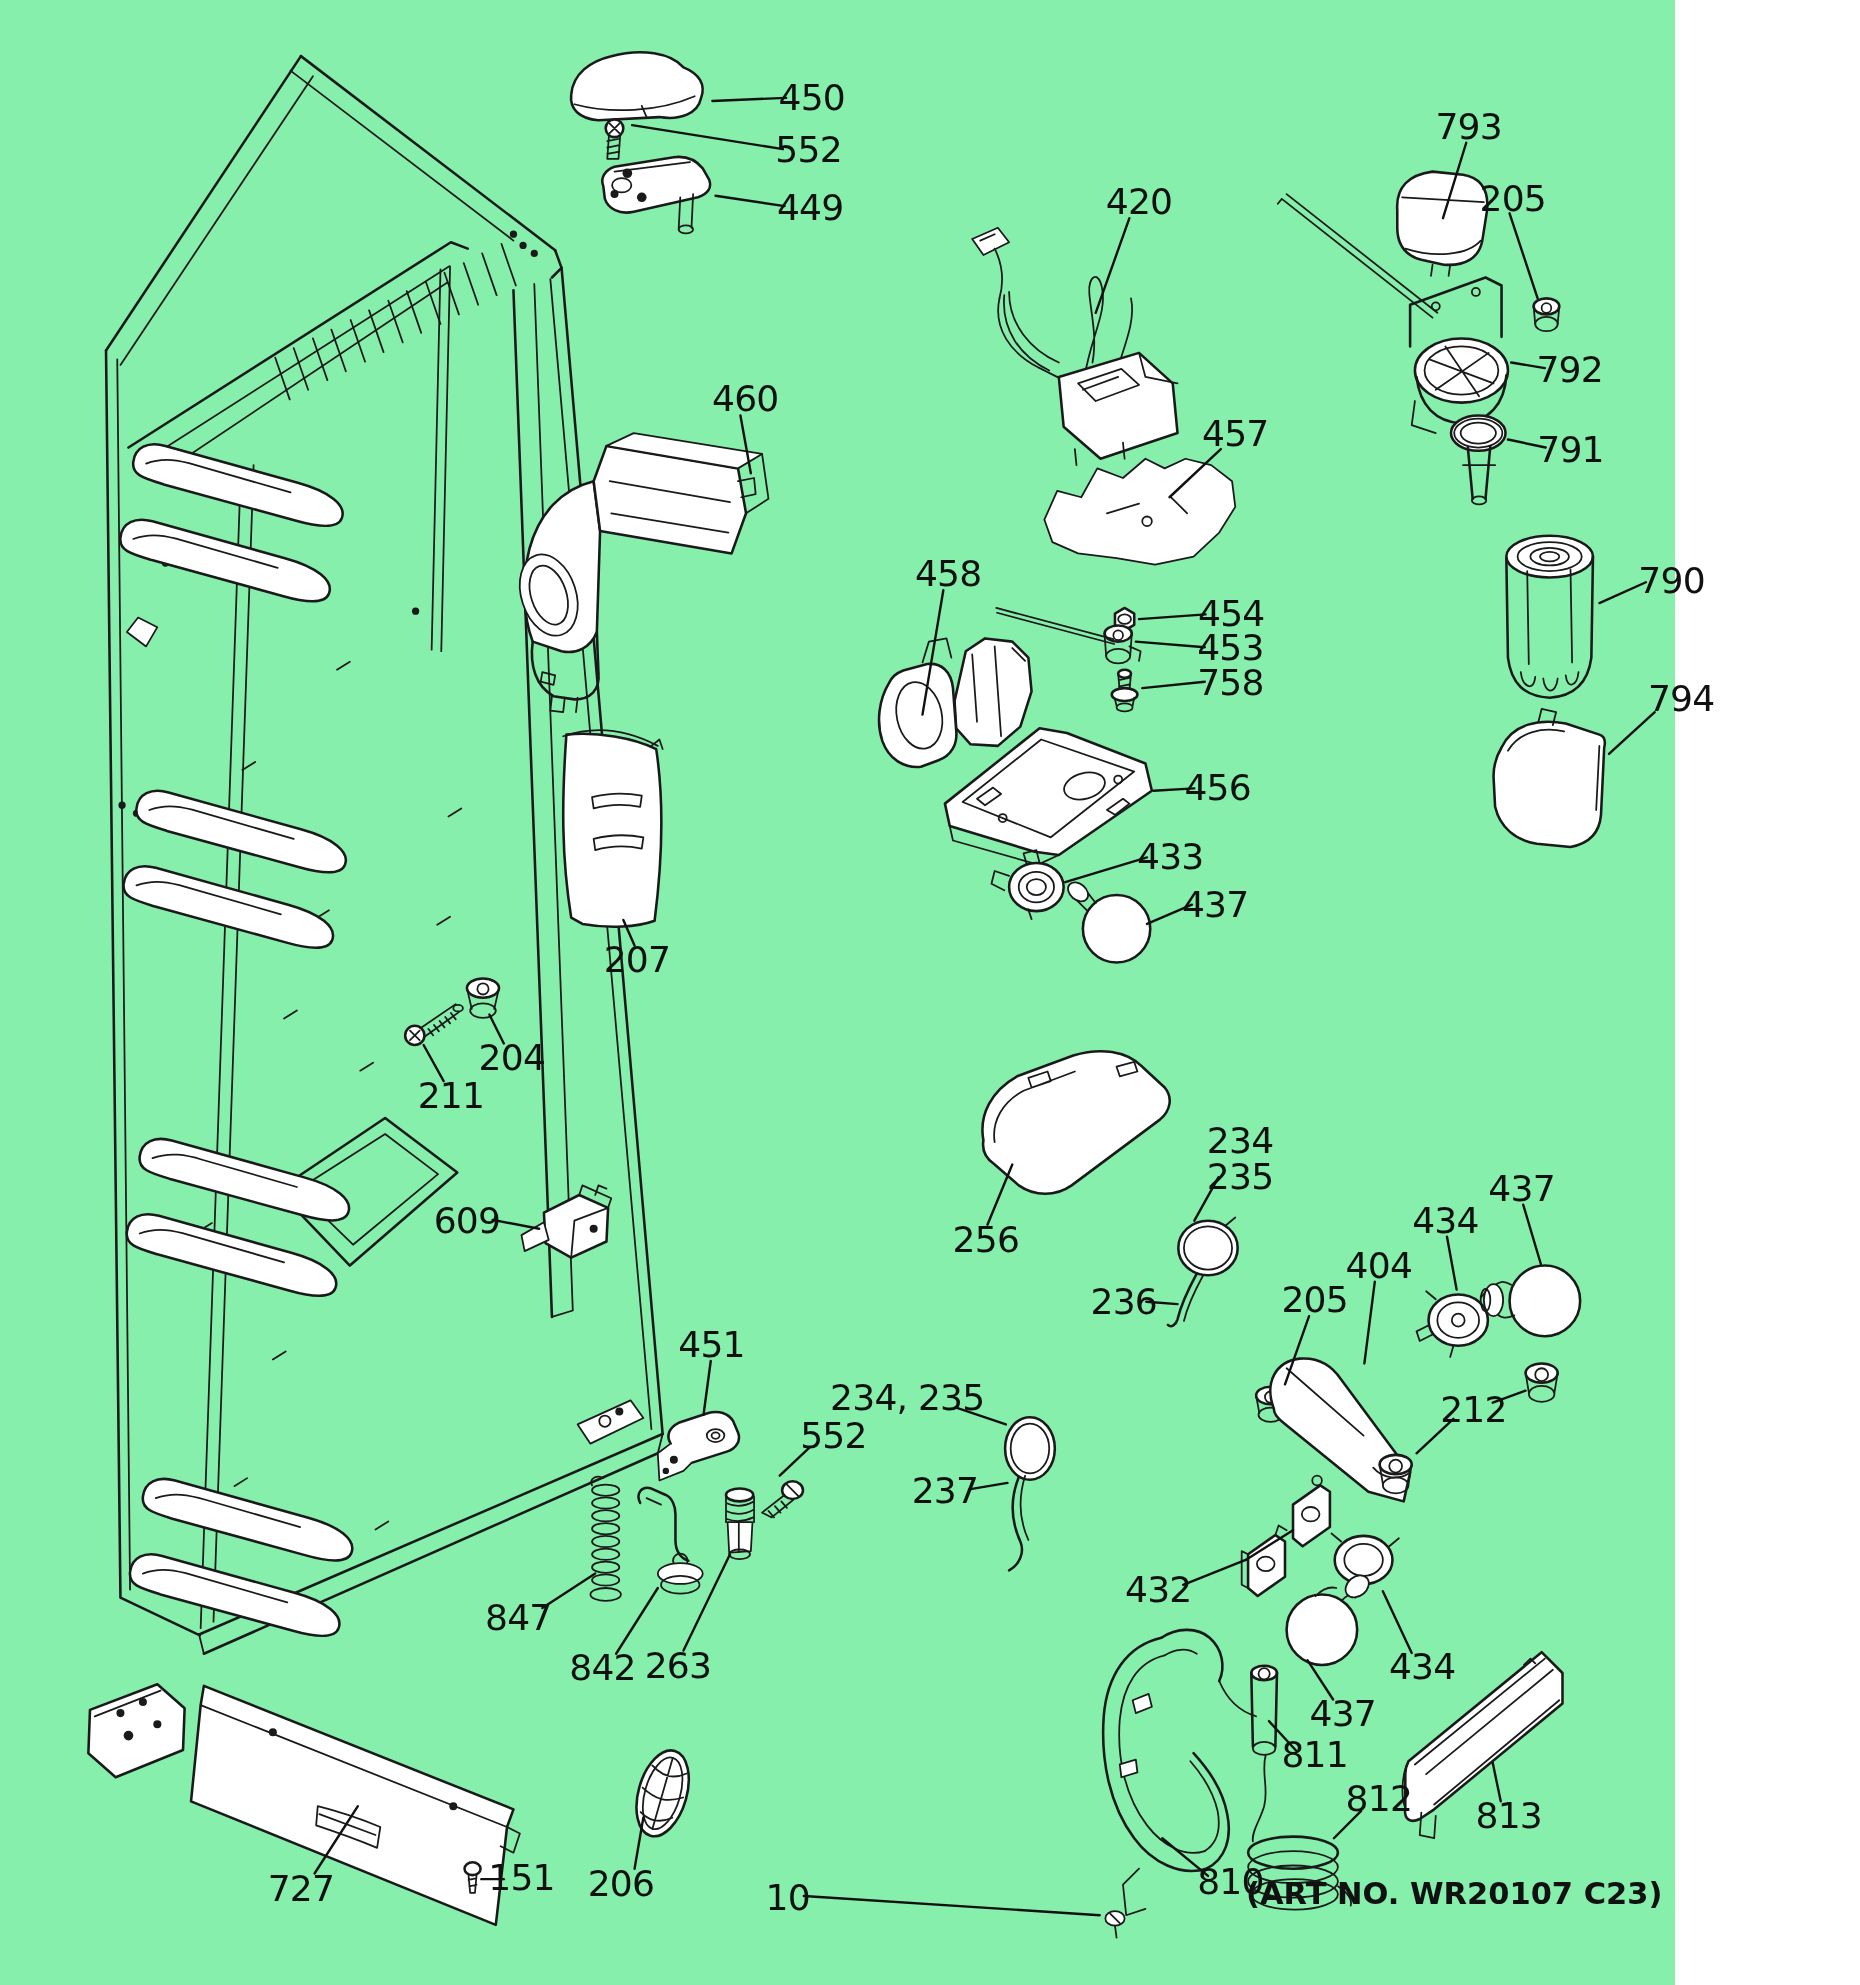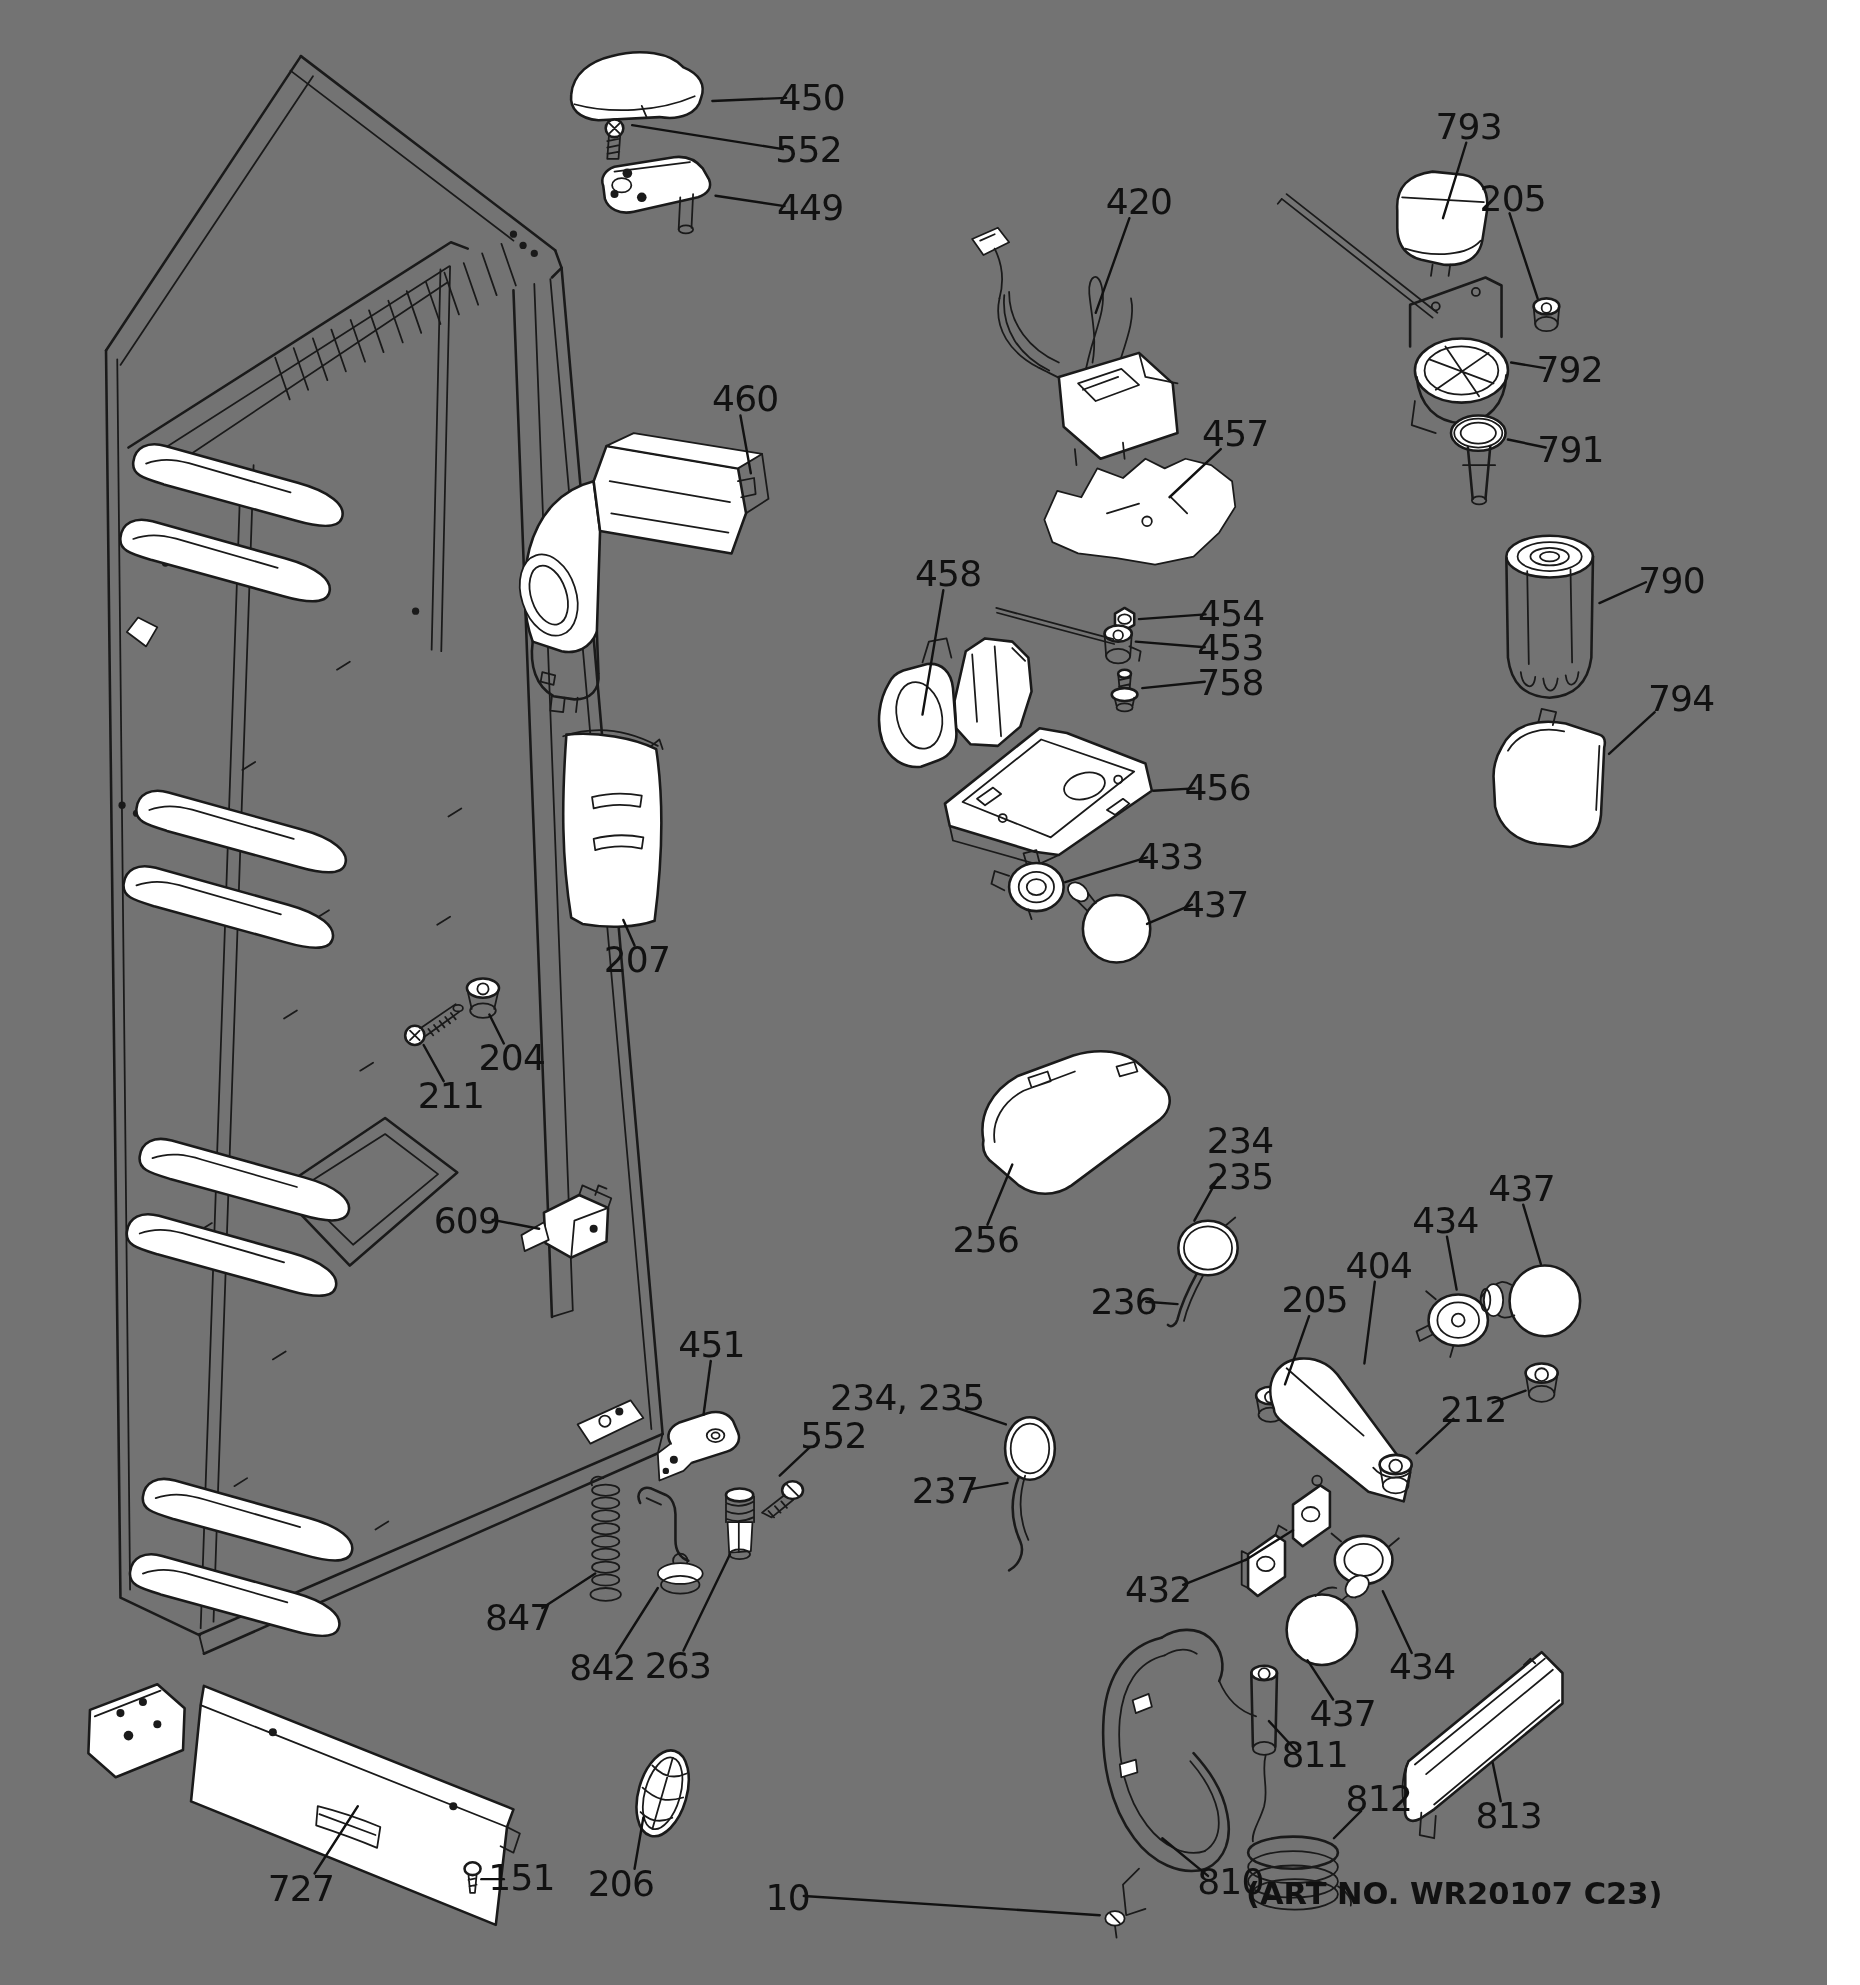--- a/index.html
+++ b/index.html
@@ -1,16 +1,16 @@
 <!DOCTYPE html>
 <html style="font-size:13px"><head>
 <meta charset="utf-8">
 <style>
   html,body{margin:0;padding:0;background:#ffffff;}
-  .page{width:1827px;height:1985px;position:relative;background:#737373;}
+  .page{width:1675px;height:1985px;position:relative;background:#86efac;}
   svg{display:block;}
   .s3{fill:none;stroke:#1a1a1a;stroke-width:3.2;stroke-linecap:round;stroke-linejoin:round;}
   .s2{fill:none;stroke:#1a1a1a;stroke-width:2.2;stroke-linecap:round;stroke-linejoin:round;}
   .sf{fill:#ffffff;stroke:#1a1a1a;stroke-width:3.2;stroke-linejoin:round;}
   .sf2{fill:#ffffff;stroke:#1a1a1a;stroke-width:2.2;stroke-linejoin:round;}
   .dot{fill:#1a1a1a;stroke:none;}
   .leader{stroke:#111111;stroke-width:3;stroke-linecap:round;}
   .callout-text{font-family:"DejaVu Sans",sans-serif;font-size:45px;fill:#111111;
     text-anchor:middle;dominant-baseline:central;letter-spacing:-1px;}
   .art{font-family:"DejaVu Sans",sans-serif;font-weight:bold;font-size:38px;fill:#111111;

